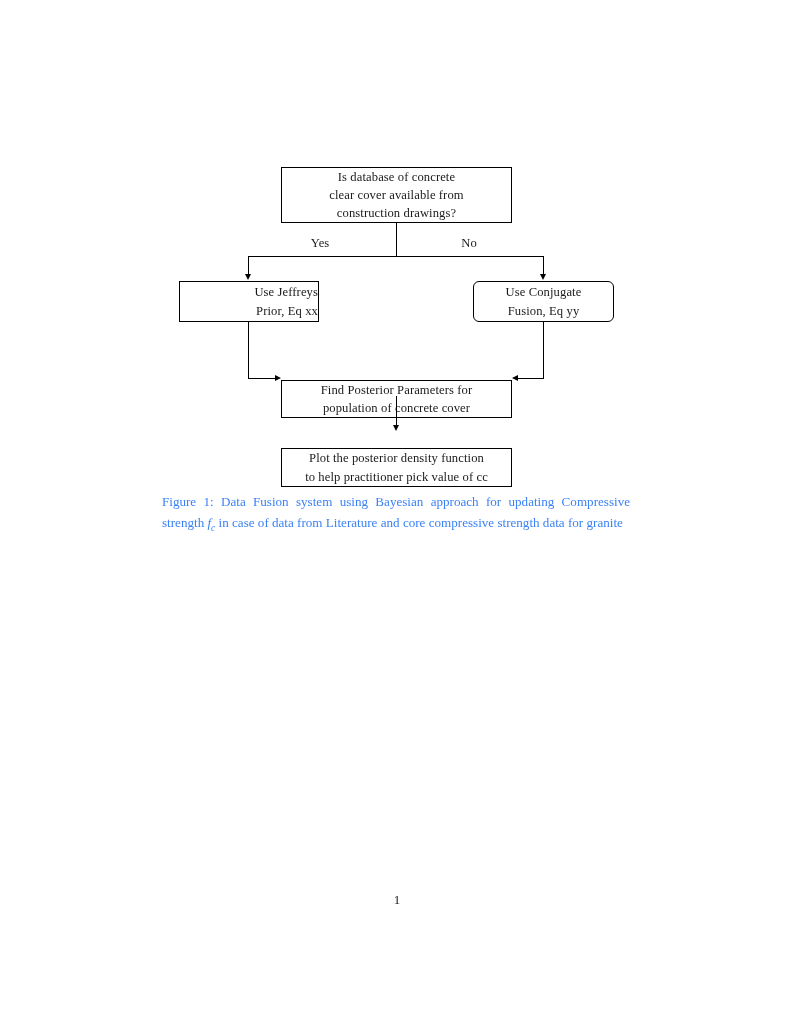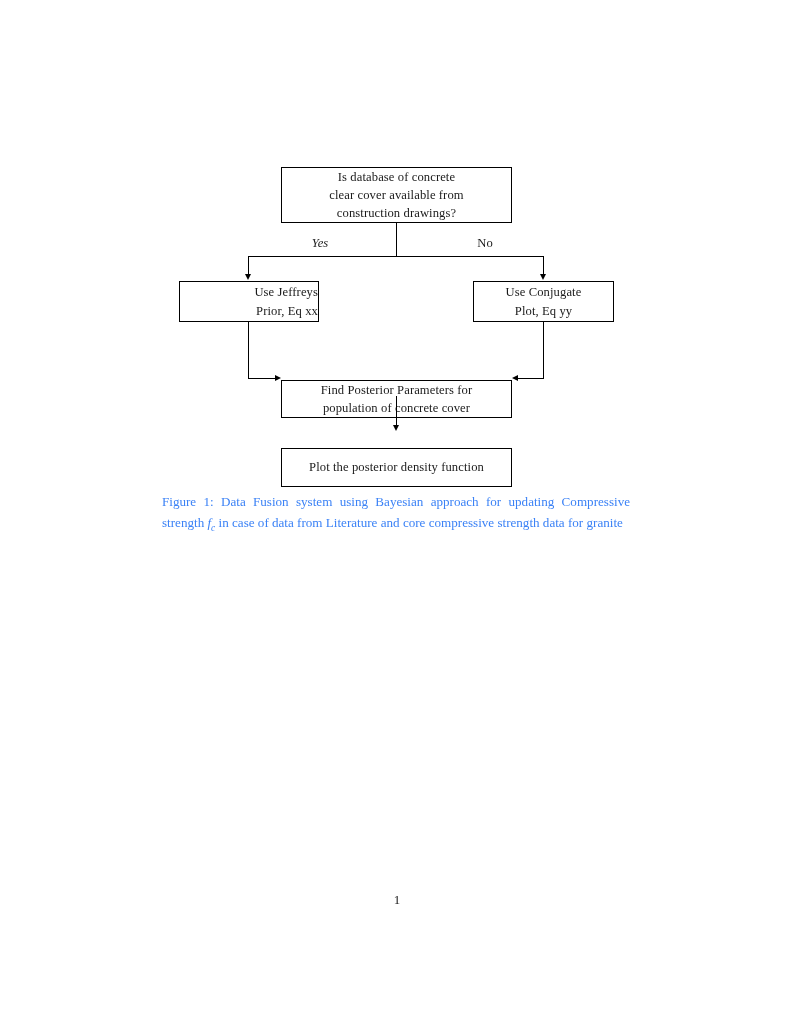--- a/index.html
+++ b/index.html
@@ -43,21 +43,21 @@
     text-align: center;
     font-size: 12.6px;
     line-height: 1.45;
     letter-spacing: 0.1px;
     color: #1a1a1a;
   }
   .node .ln { display: block; white-space: nowrap; }
 
   #node-decision { left: 281px; top: 167px; width: 231px; height: 56px; }
   #node-jeffreys  { left: 179px; top: 281px; width: 140px; height: 41px; align-items: flex-end; }
-  #node-conjugate { left: 473px; top: 281px; width: 141px; height: 41px; }
+  #node-conjugate { left: 473px; top: 281px; width: 141px; height: 41px; border-radius: 6px; }
   #node-posterior { left: 281px; top: 358px; width: 231px; height: 38px; margin-top: 22px; }
   #node-plot      { left: 281px; top: 448px; width: 231px; height: 39px; }
 
   
   .hline, .vline {
     position: absolute;
     background: #000000;
   }
   .hline { height: 1px; }
   .vline { width: 1px; }
@@ -133,57 +133,58 @@
     <div class="node" id="node-decision">
       <span class="ln">Is database of concrete</span>
       <span class="ln">clear cover available from</span>
       <span class="ln">construction drawings?</span>
     </div>
 
     <div class="vline" style="left:396px; top:223px; height:33px;"></div>
 
     <div class="hline" style="left:248px; top:256px; width:296px;"></div>
 
-    <div class="edge-label" style="left:320px; top:236px;font-style:italic;">Yes</div>
-    <div class="edge-label" style="left:469px; top:236px;margin-left:16px;">No</div>
+    <div class="edge-label" style="left:320px; top:236px;">Yes</div>
+    <div class="edge-label" style="left:469px; top:236px;">No</div>
 
     <div class="vline" style="left:248px; top:256px; height:19px;"></div>
     <div class="arrow arrow-down" style="left:245px; top:274px;"></div>
 
     <div class="vline" style="left:543px; top:256px; height:19px;"></div>
     <div class="arrow arrow-down" style="left:540px; top:274px;"></div>
 
     <div class="node" id="node-jeffreys">
       <span class="ln">Use Jeffreys</span>
       <span class="ln">Prior, Eq xx</span>
     </div>
 
     <div class="node" id="node-conjugate">
       <span class="ln">Use Conjugate</span>
-      <span class="ln">Plot, Eq yy</span>
+      <span class="ln">Fusion, Eq yy</span>
     </div>
 
     <div class="vline" style="left:248px; top:322px; height:56px;"></div>
     <div class="hline" style="left:248px; top:378px; width:27px;"></div>
     <div class="arrow arrow-right" style="left:275px; top:375px;"></div>
 
     <div class="vline" style="left:543px; top:322px; height:56px;"></div>
     <div class="hline" style="left:518px; top:378px; width:26px;"></div>
     <div class="arrow arrow-left" style="left:512px; top:375px;"></div>
 
     <div class="node" id="node-posterior">
       <span class="ln">Find Posterior Parameters for</span>
       <span class="ln">population of concrete cover</span>
     </div>
 
     <div class="vline" style="left:396px; top:396px; height:30px;"></div>
     <div class="arrow arrow-down" style="left:393px; top:425px;"></div>
 
     <div class="node" id="node-plot">
       <span class="ln">Plot the posterior density function</span>
+      <span class="ln">to help practitioner pick value of cc</span>
     </div>
 
   </div>
 
   <div class="caption">
     <span>Figure 1:</span><span> Data Fusion system using Bayesian approach for updating Compressive strength </span><span class="math"><span>f</span><sub>c</sub></span><span> in case of data from Literature and core compressive strength data for granite</span>
   </div>
 
   <div class="folio">1</div>
 

